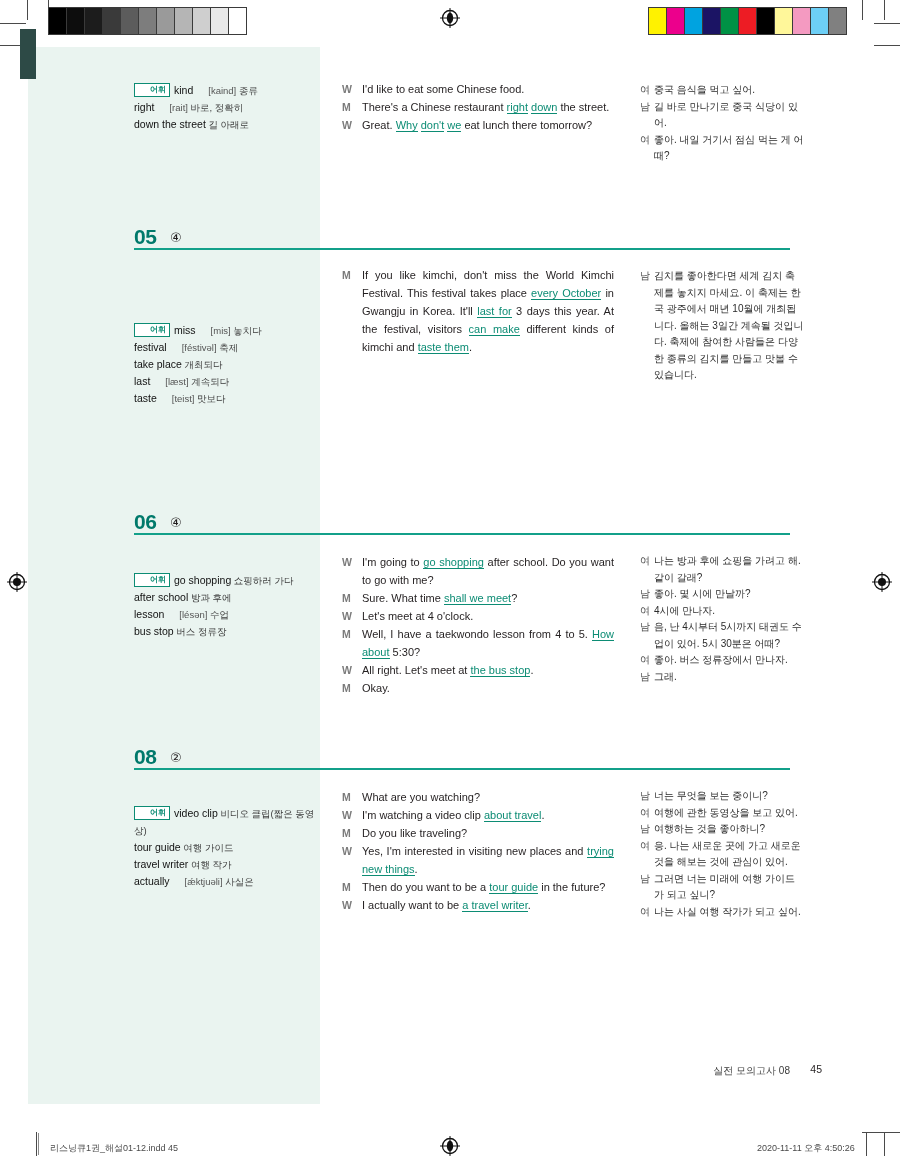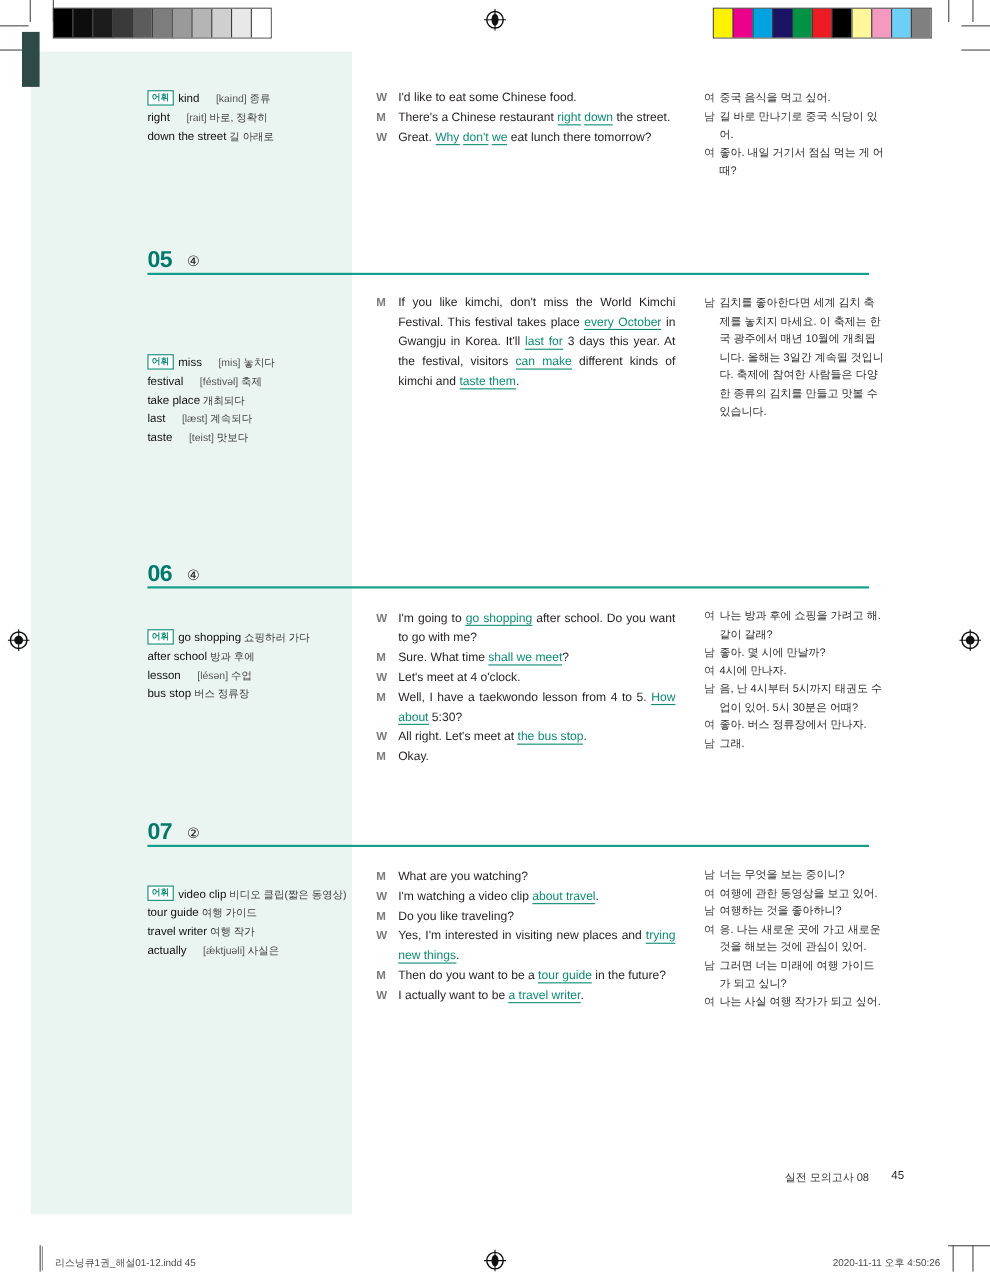--- a/index.html
+++ b/index.html
@@ -50,21 +50,21 @@
   }
 
   
   .chip{
     display:inline-block;
     border:1px solid #0c8c74;
     color:#0c8c74;
     background:#ffffff;
     font-size:8px;
     line-height:10px;
-    padding:1px 3px 1px 3px;
+    padding:1px 3px 1px 15px;
     vertical-align:2px;
     margin-right:4px;
     font-weight:bold;
     white-space:nowrap;
   }
 
   .explain{
     font-size:10.5px;line-height:16px;color:#231f20;
     text-align:justify;
   }
@@ -299,21 +299,21 @@
       </div>
       <div class="line">
         <div class="spk">여</div>
         <div class="txt">좋아. 버스 정류장에서 만나자.</div>
       </div>
       <div class="line">
         <div class="spk">남</div>
         <div class="txt">그래.</div>
       </div>
     </div>
-    <div class="qnum" style="top: 745px;">07</div>
+    <div class="qnum" style="top: 745px;">08</div>
     <div class="qans" style="top: 750px;">②</div>
     <div class="rule" style="top: 768px;"></div>
     <div class="col-side" style="top: 805px;">
       <div class="vocab">
         <div><span class="chip">어휘</span><span class="w">video clip</span><span class="kr"> 비디오 클립(짧은 동영상)</span></div>
         <div><span class="w">tour guide</span><span class="kr"> 여행 가이드</span></div>
         <div><span class="w">travel writer</span><span class="kr"> 여행 작가</span></div>
         <div><span class="w">actually</span><span class="ph">[ǽktjuəli]</span><span class="kr"> 사실은</span></div>
       </div>
     </div>

